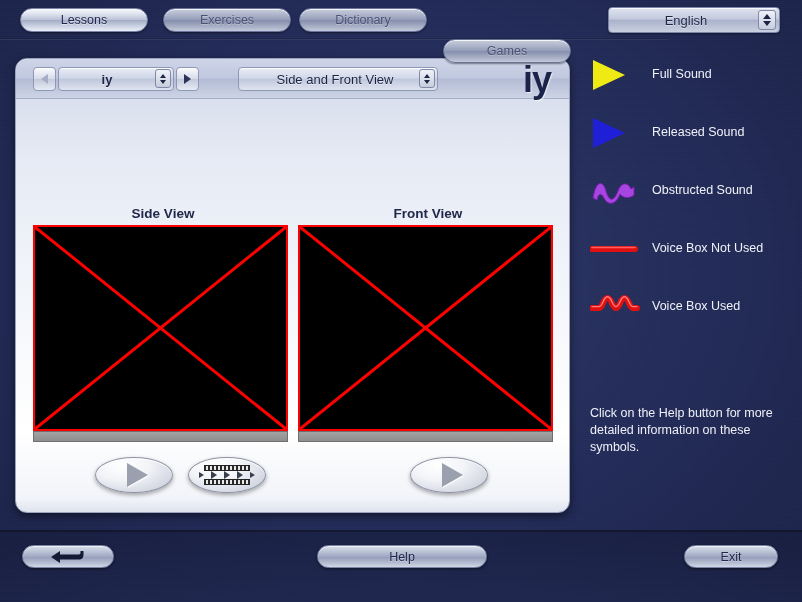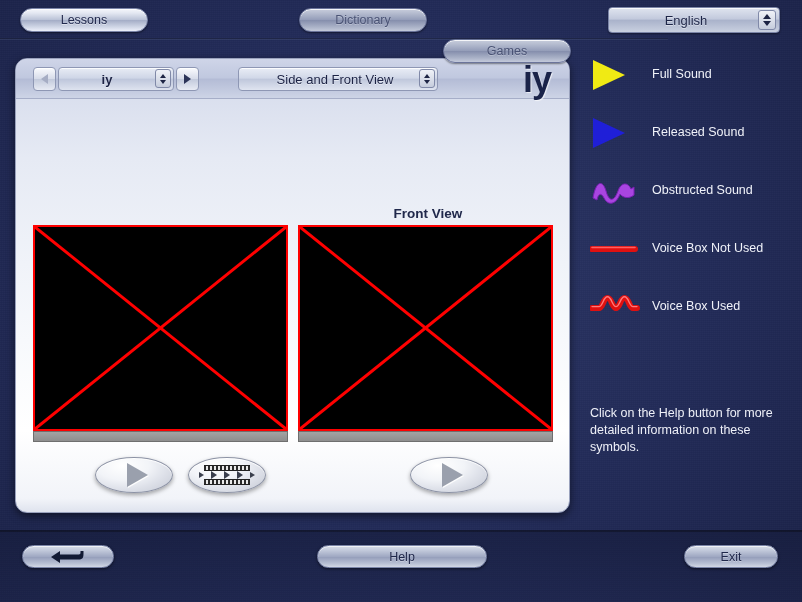--- a/index.html
+++ b/index.html
@@ -401,20 +401,23 @@
 </style>
 </head>
 <body>
 
 <div class="noise"></div>
 
 <div class="topbar">
   <div class="pillbtn" id="nav-lessons">
     <span>Lessons</span>
   </div>
+  <div class="pillbtn dim" id="nav-exercises">
+    <span>Exercises</span>
+  </div>
   <div class="pillbtn dim" id="nav-dictionary">
     <span>Dictionary</span>
   </div>
   <div class="pillbtn dim" id="nav-games">
     <span>Games</span>
   </div>
 
   <div class="langselect">
     <span class="lbl">English</span>
     <span class="stepper-box">
@@ -447,20 +450,21 @@
   <div class="viewselect">
     <span class="lbl">Side and Front View</span>
     <span class="stepper-box">
       <span class="ar-up"></span>
       <span class="ar-dn"></span>
     </span>
   </div>
 
   <div class="panel-logo">iy</div>
 
+  <div class="view-title" id="title-side">Side View</div>
   <div class="view-title" id="title-front">Front View</div>
 
   <div class="brokenimg" id="img-side">
     <svg viewBox="0 0 255 206" preserveAspectRatio="none">
       <line x1="0" y1="0" x2="255" y2="206" stroke="#ff0000" stroke-width="3"></line>
       <line x1="255" y1="0" x2="0" y2="206" stroke="#ff0000" stroke-width="3"></line>
     </svg>
   </div>
   <div class="brokenimg" id="img-front">
     <svg viewBox="0 0 255 206" preserveAspectRatio="none">

